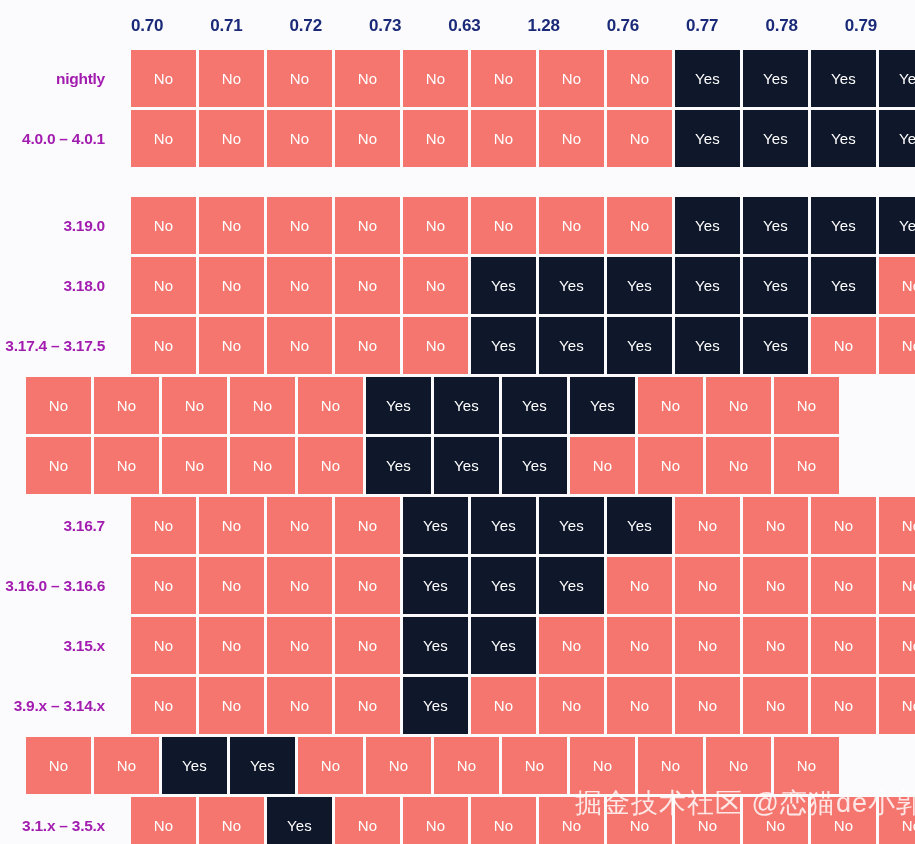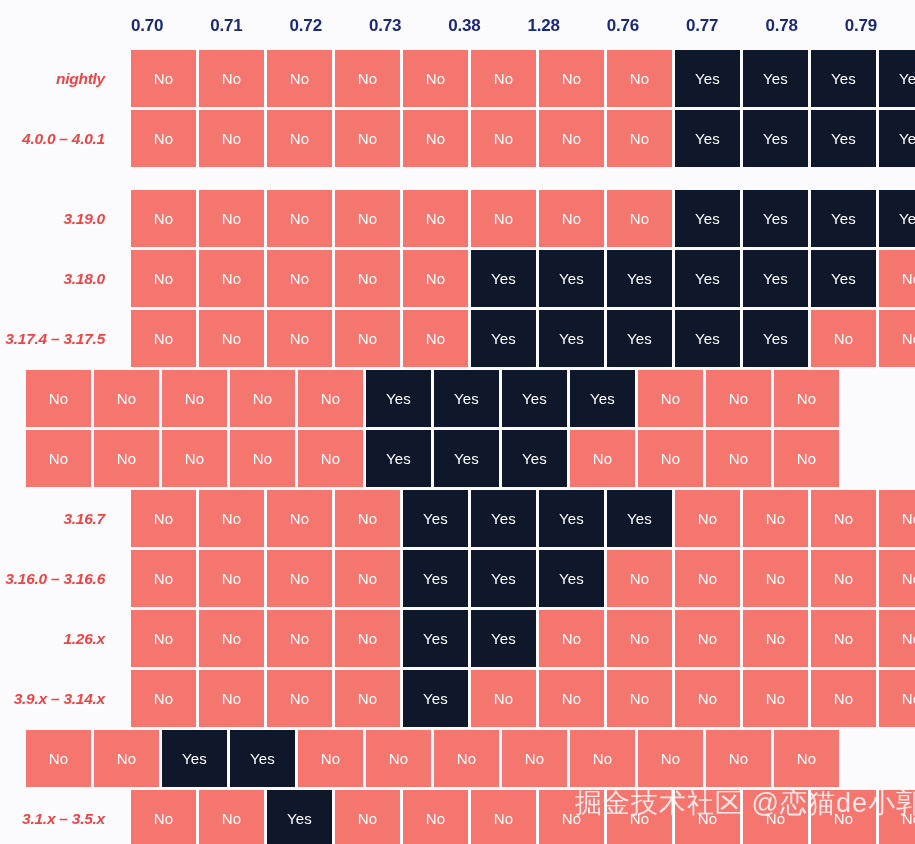--- a/index.html
+++ b/index.html
@@ -56,38 +56,37 @@
 
   .matrix-row {
     position: relative;
     height: 57px;
     margin-bottom: 3px;
     display: flex;
     align-items: stretch;
   }
   
   .matrix-row.row-gap-after {
-    margin-bottom: 23px;
+    margin-bottom: 30px;
     border-radius: 10px;
   }
 
   .row-label {
     width: 105px;
     flex: 0 0 105px;
     display: flex;
     align-items: center;
     justify-content: flex-end;
     padding-right: 0px;
     font-size: 15.5px;
     font-weight: bold;
-    color: #ef4444;
+    color: #a21caf;
     letter-spacing: -0.25px;
     white-space: nowrap;
     line-height: 1;
-    font-style: italic;
   }
 
   .row-spacer {
     flex: 0 0 26px;
   }
 
   .cells {
     display: flex;
     align-items: stretch;
   }
@@ -127,21 +126,21 @@
 </head>
 <body>
 
 <div id="matrix-root">
 
   <div class="col-header-row">
       <div class="col-header-cell">0.70</div>
       <div class="col-header-cell">0.71</div>
       <div class="col-header-cell">0.72</div>
       <div class="col-header-cell">0.73</div>
-      <div class="col-header-cell">0.38</div>
+      <div class="col-header-cell">0.63</div>
       <div class="col-header-cell">1.28</div>
       <div class="col-header-cell">0.76</div>
       <div class="col-header-cell">0.77</div>
       <div class="col-header-cell">0.78</div>
       <div class="col-header-cell">0.79</div>
       <div class="col-header-cell">0.80</div>
       <div class="col-header-cell">0.81</div>
     </div>
 
   <div class="grid-body">
@@ -299,21 +298,21 @@
           <div class="cell yes">Yes</div>
           <div class="cell yes">Yes</div>
           <div class="cell no">No</div>
           <div class="cell no">No</div>
           <div class="cell no">No</div>
           <div class="cell no">No</div>
           <div class="cell no">No</div>
         </div>
       </div>
       <div class="matrix-row">
-        <div class="row-label">1.26.x</div>
+        <div class="row-label">3.15.x</div>
         <div class="row-spacer"></div>
         <div class="cells">
           <div class="cell no">No</div>
           <div class="cell no">No</div>
           <div class="cell no">No</div>
           <div class="cell no">No</div>
           <div class="cell yes">Yes</div>
           <div class="cell yes">Yes</div>
           <div class="cell no">No</div>
           <div class="cell no">No</div>

